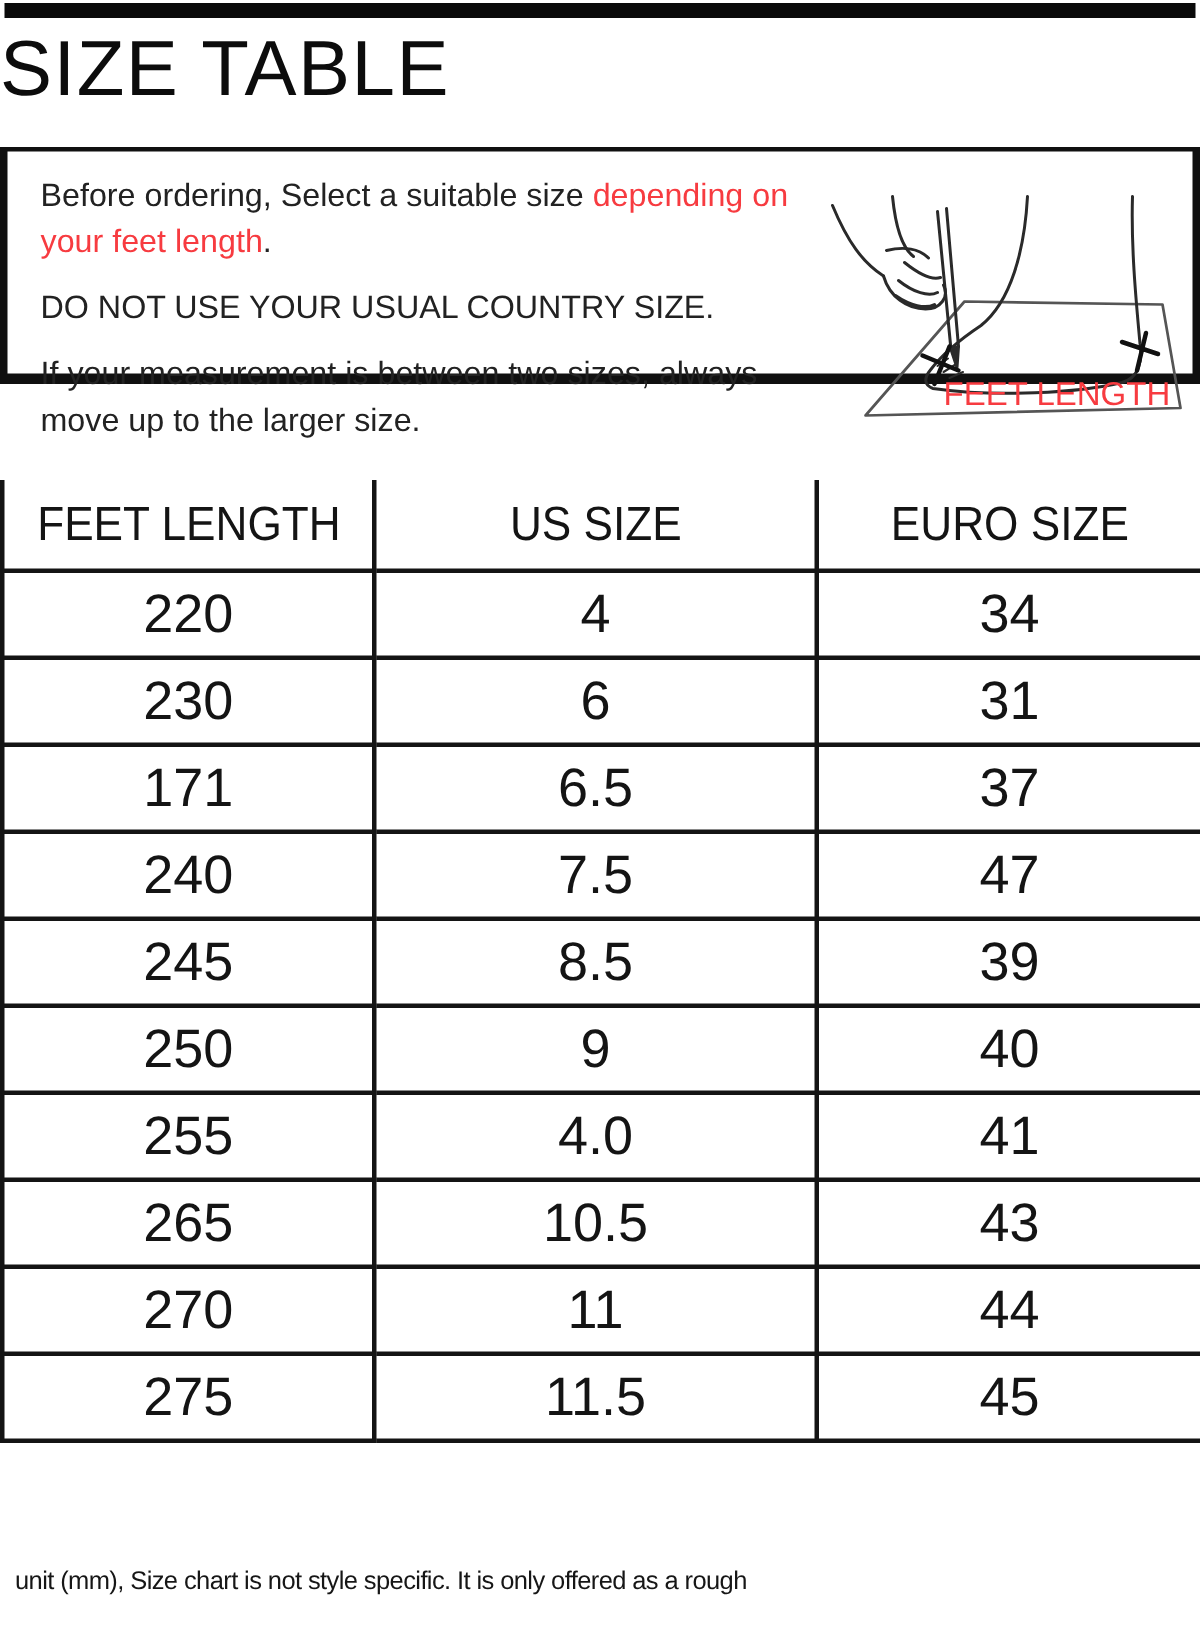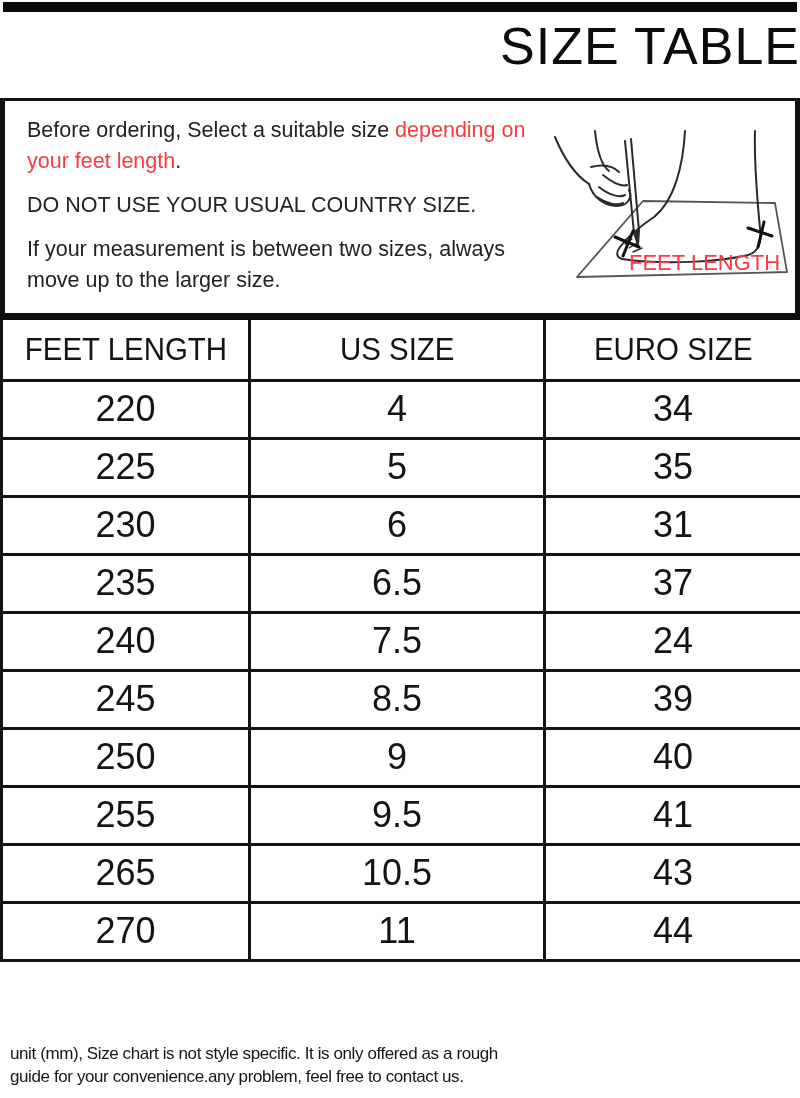--- a/index.html
+++ b/index.html
@@ -1,24 +1,24 @@
 <!DOCTYPE html>
 <html><head>
 <meta charset="utf-8">
 <style>
   * { margin:0; padding:0; box-sizing:border-box; }
   body { background:#ffffff; font-family:"Liberation Sans", sans-serif; color:#1a1a1a; }
   .page { position:relative; width:800px; height:1098px; background:#ffffff; overflow:hidden; }
 
   .top-bar { position:absolute; top:2px; left:3px; width:794px; height:10px; background:#0a0a0a; }
 
-  .page-title { position:absolute; top:16px; left:0; width:800px; text-align:right;
+  .page-title { position:absolute; top:16px; left:0; width:800px; text-align:left;
     font-size:52px; font-weight:400; letter-spacing:1px; color:#0c0c0c; }
 
-  .instructions { position:absolute; top:98px; left:0; width:800px; height:222px;
+  .instructions { position:absolute; top:98px; left:0; width:800px; height:158px;
     border:3px solid #101010; border-left-width:5px; border-right-width:5px; border-bottom-width:7px;
     background:#ffffff; }
   .inst-text { position:absolute; top:14px; left:22px; width:515px;
     font-size:21.5px; line-height:31px; color:#222; }
   .inst-text p { margin:0 0 13px 0; }
   .red-text { color:#f73b40; }
 
   .illustration { position:absolute; top:4px; left:528px; width:262px; height:208px; }
 
   .size-table { position:absolute; top:320px; left:0; width:800px; border-collapse:collapse; table-layout:fixed; }
@@ -87,65 +87,64 @@
         <th><span class="hdr">EURO SIZE</span></th>
       </tr>
     </thead>
     <tbody>
       <tr>
           <td>220</td>
           <td>4</td>
           <td>34</td>
         </tr>
       <tr>
-          <td>225</td>
-          <td>5</td>
-          <td>35</td>
-        </tr>
-      <tr>
           <td>230</td>
           <td>6</td>
           <td>31</td>
         </tr>
       <tr>
-          <td>235</td>
+          <td>171</td>
           <td>6.5</td>
           <td>37</td>
         </tr>
       <tr>
           <td>240</td>
           <td>7.5</td>
-          <td>24</td>
+          <td>47</td>
         </tr>
       <tr>
           <td>245</td>
           <td>8.5</td>
           <td>39</td>
         </tr>
       <tr>
           <td>250</td>
           <td>9</td>
           <td>40</td>
         </tr>
       <tr>
           <td>255</td>
-          <td>9.5</td>
+          <td>4.0</td>
           <td>41</td>
         </tr>
       <tr>
           <td>265</td>
           <td>10.5</td>
           <td>43</td>
         </tr>
       <tr>
           <td>270</td>
           <td>11</td>
           <td>44</td>
         </tr>
+      <tr>
+          <td>275</td>
+          <td>11.5</td>
+          <td>45</td>
+        </tr>
     </tbody>
   </table>
 
   <div class="footer-note">
     <div>unit (mm), Size chart is not style specific. It is only offered as a rough</div>
-    <div>guide for your convenience.any problem, feel free to contact us.</div>
   </div>
 
 </div>
 
 </body></html>

